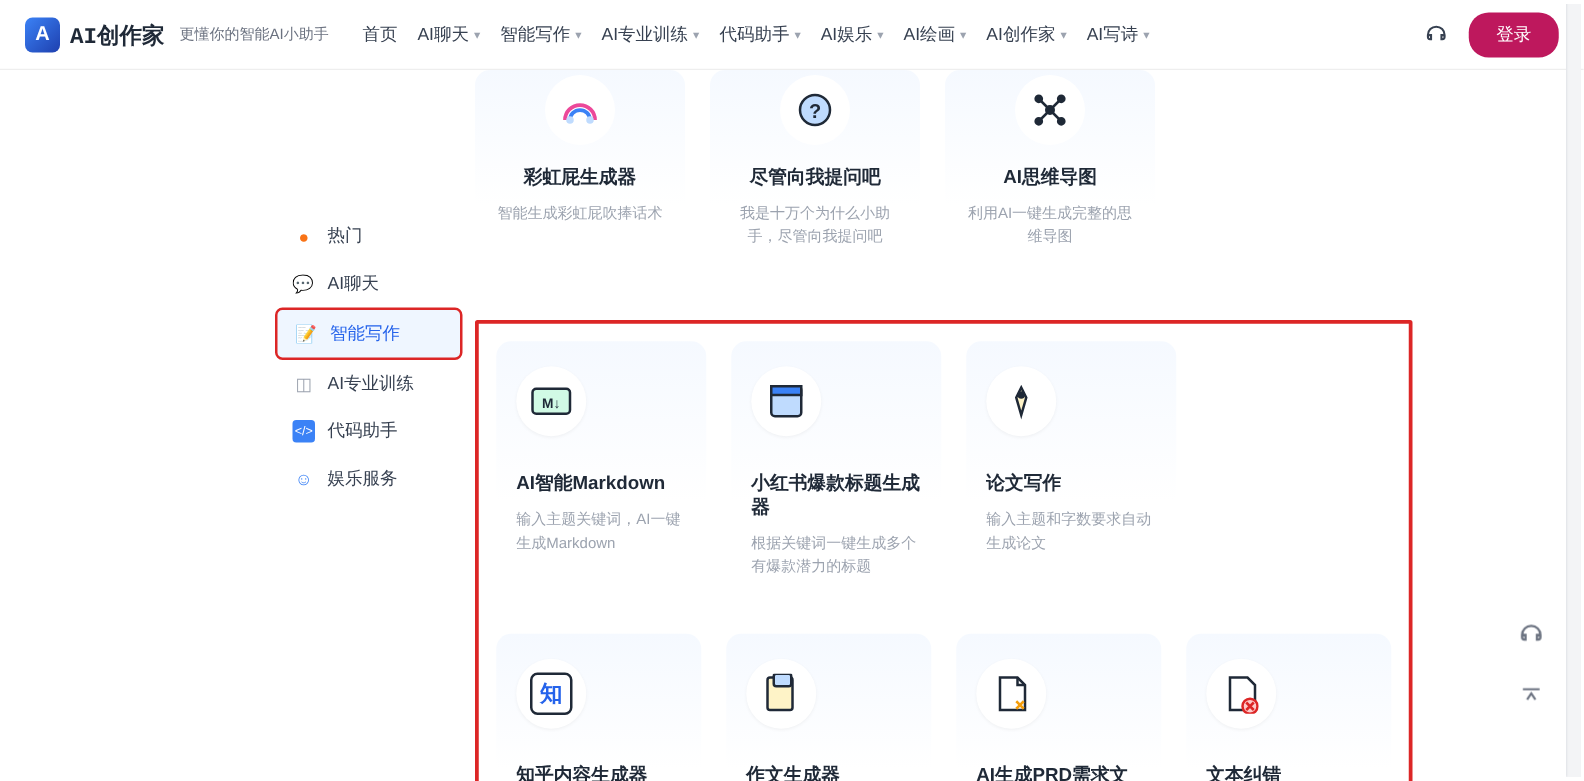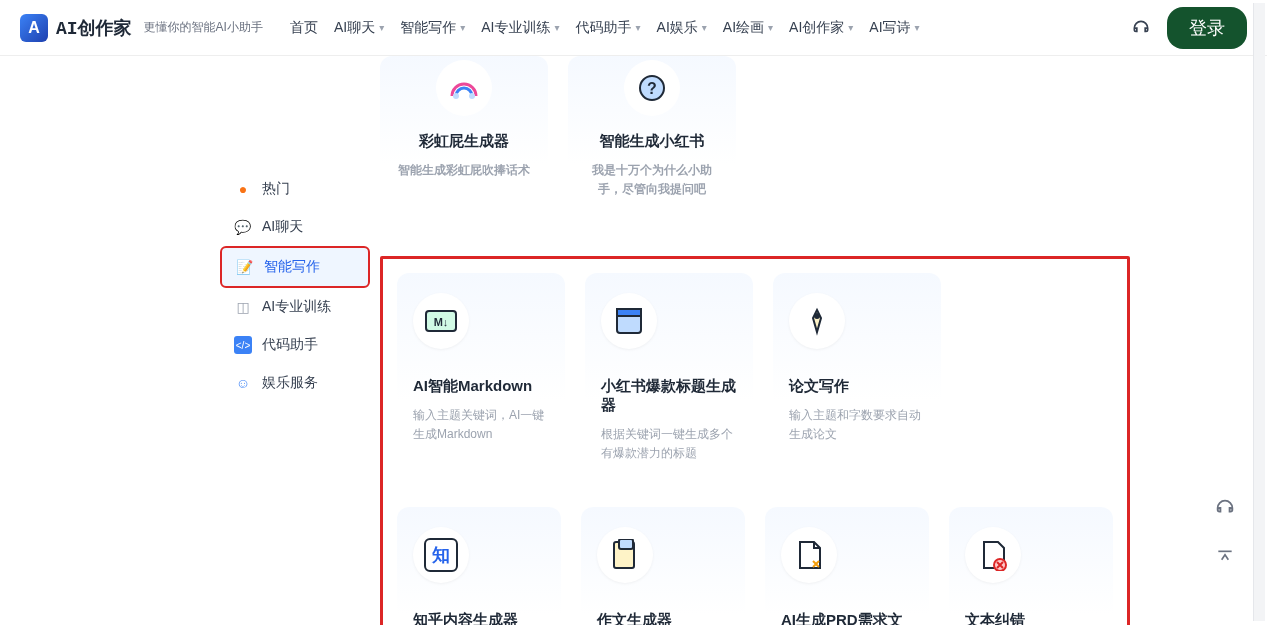--- a/index.html
+++ b/index.html
@@ -11,42 +11,42 @@
     }
     .logo-area { display: flex; align-items: center; gap: 8px; margin-right: 12px; }
     .logo-icon { width: 28px; height: 28px; background: linear-gradient(135deg,#3b82f6,#1e40af); border-radius: 6px; display:flex;align-items:center;justify-content:center;color:#fff;font-weight:bold;font-size:16px;}
     .logo-text { font-weight: 700; font-size: 18px; color: #1f2937; font-family: Liberation Mono, monospace; }
     .tagline { font-size: 12px; color: #6b7280; margin-right: 27px; }
     .nav { display: flex; gap: 16px; flex: 1; }
     .nav-item { font-size: 14px; color: #374151; cursor: pointer; display: flex; align-items: center; gap: 4px; }
     .chev { font-size: 10px; color: #9ca3af; }
     .header-right { display: flex; align-items: center; gap: 16px; }
     .headset-icon { width: 20px; height: 20px; }
-    .login-btn { background: #14532d; color: #fff; border: none; padding: 9px 22px; border-radius: 16px; font-size: 18px; cursor: pointer; }
+    .login-btn { background: #be185d; color: #fff; border: none; padding: 9px 22px; border-radius: 16px; font-size: 14px; cursor: pointer; }
 
     .main { display: flex; padding: 0 20px 20px 220px; }
     .sidebar { position: fixed; top: 170px; left: 220px; width: 150px; }
     .sidebar-item { display: flex; align-items: center; gap: 10px; padding: 10px 14px; font-size: 14px; color: #374151; cursor: pointer; border-radius: 6px; }
     .sidebar-item.active { background: #eff6ff; color: #2563eb; border: 2px solid #dc2626; }
     .sidebar-icon { width: 18px; height: 18px; display:inline-flex;align-items:center;justify-content:center;font-size:14px;}
 
     .content { margin-left: 160px; width: 750px; }
     .card-row { display: flex; gap: 20px; margin-bottom: 20px; }
     .card {
       width: 168px; background: linear-gradient(180deg,#f5f9ff 0%,#ffffff 60%);
       border-radius: 12px; padding: 20px 16px 24px; min-height: 180px;
       display: flex; flex-direction: column; align-items: flex-start;
     }
     .top-row .card { align-items: center; text-align: center; padding-top: 4px; }
     .card-icon-wrap { width: 56px; height: 56px; border-radius: 50%; background: #fff; display:flex;align-items:center;justify-content:center; margin-bottom: 28px; box-shadow: 0 1px 3px rgba(0,0,0,0.05);}
     .top-row .card-icon-wrap { margin-bottom: 16px; box-shadow:none;}
     .card-title { font-size: 15px; font-weight: 600; color: #1f2937; margin-bottom: 10px; }
     .card-desc { font-size: 12px; color: #9ca3af; line-height: 1.6; }
     .top-row .card-title { text-align:center;width:100%;}
-    .top-row .card-desc { text-align:center;font-weight:bold;}
+    .top-row .card-desc { text-align:center;}
     .highlight-box { border: 3px solid #dc2626; padding: 14px 14px 6px; border-radius: 2px; }
     
     .float-actions { position: fixed; right: 24px; top: 490px; display:flex;flex-direction:column;gap:14px;}
     .float-btn { width:36px;height:36px;display:flex;align-items:center;justify-content:center;color:#6b7280;cursor:pointer;font-size:20px;}
     
     svg { display: block; }
     .scrollbar-stub { position:fixed; right:2px; top:3px; width:12px; height:618px; background:#f3f4f6; border-left:1px solid #e5e7eb;}
   </style>
 </head>
 <body>
@@ -146,22 +146,39 @@
         <div class="card-title">彩虹屁生成器</div>
         <div class="card-desc">智能生成彩虹屁吹捧话术</div>
       </div>
       <div class="card">
         <div class="card-icon-wrap">
             <svg width="34" height="34" viewBox="0 0 34 34">
               <circle cx="17" cy="17" r="12" fill="#bfdbfe" stroke="#1f2937" stroke-width="2"></circle>
               <text x="17" y="23" text-anchor="middle" font-size="16" fill="#1f2937" font-weight="bold">?</text>
             </svg>
           </div>
-        <div class="card-title">智能生成小红书</div>
+        <div class="card-title">尽管向我提问吧</div>
         <div class="card-desc">我是十万个为什么小助手，尽管向我提问吧</div>
+      </div>
+      <div class="card">
+        <div class="card-icon-wrap">
+            <svg width="34" height="34" viewBox="0 0 34 34" stroke="#1f2937" stroke-width="2" fill="none">
+              <circle cx="17" cy="17" r="3" fill="#1f2937"></circle>
+              <circle cx="8" cy="8" r="2.5" fill="#1f2937"></circle>
+              <circle cx="26" cy="8" r="2.5" fill="#1f2937"></circle>
+              <circle cx="8" cy="26" r="2.5" fill="#1f2937"></circle>
+              <circle cx="26" cy="26" r="2.5" fill="#1f2937"></circle>
+              <line x1="17" y1="17" x2="8" y2="8"></line>
+              <line x1="17" y1="17" x2="26" y2="8"></line>
+              <line x1="17" y1="17" x2="8" y2="26"></line>
+              <line x1="17" y1="17" x2="26" y2="26"></line>
+            </svg>
+          </div>
+        <div class="card-title">AI思维导图</div>
+        <div class="card-desc">利用AI一键生成完整的思维导图</div>
       </div>
     </div>
 
     <div class="highlight-box">
       <div class="card-row">
         <div class="card">
           <div class="card-icon-wrap">
               <svg width="34" height="24" viewBox="0 0 34 24">
                 <rect x="2" y="2" width="30" height="20" rx="3" fill="#d1fae5" stroke="#1f2937" stroke-width="2"></rect>
                 <text x="17" y="17" text-anchor="middle" font-size="11" fill="#1f2937" font-weight="bold">M↓</text>

